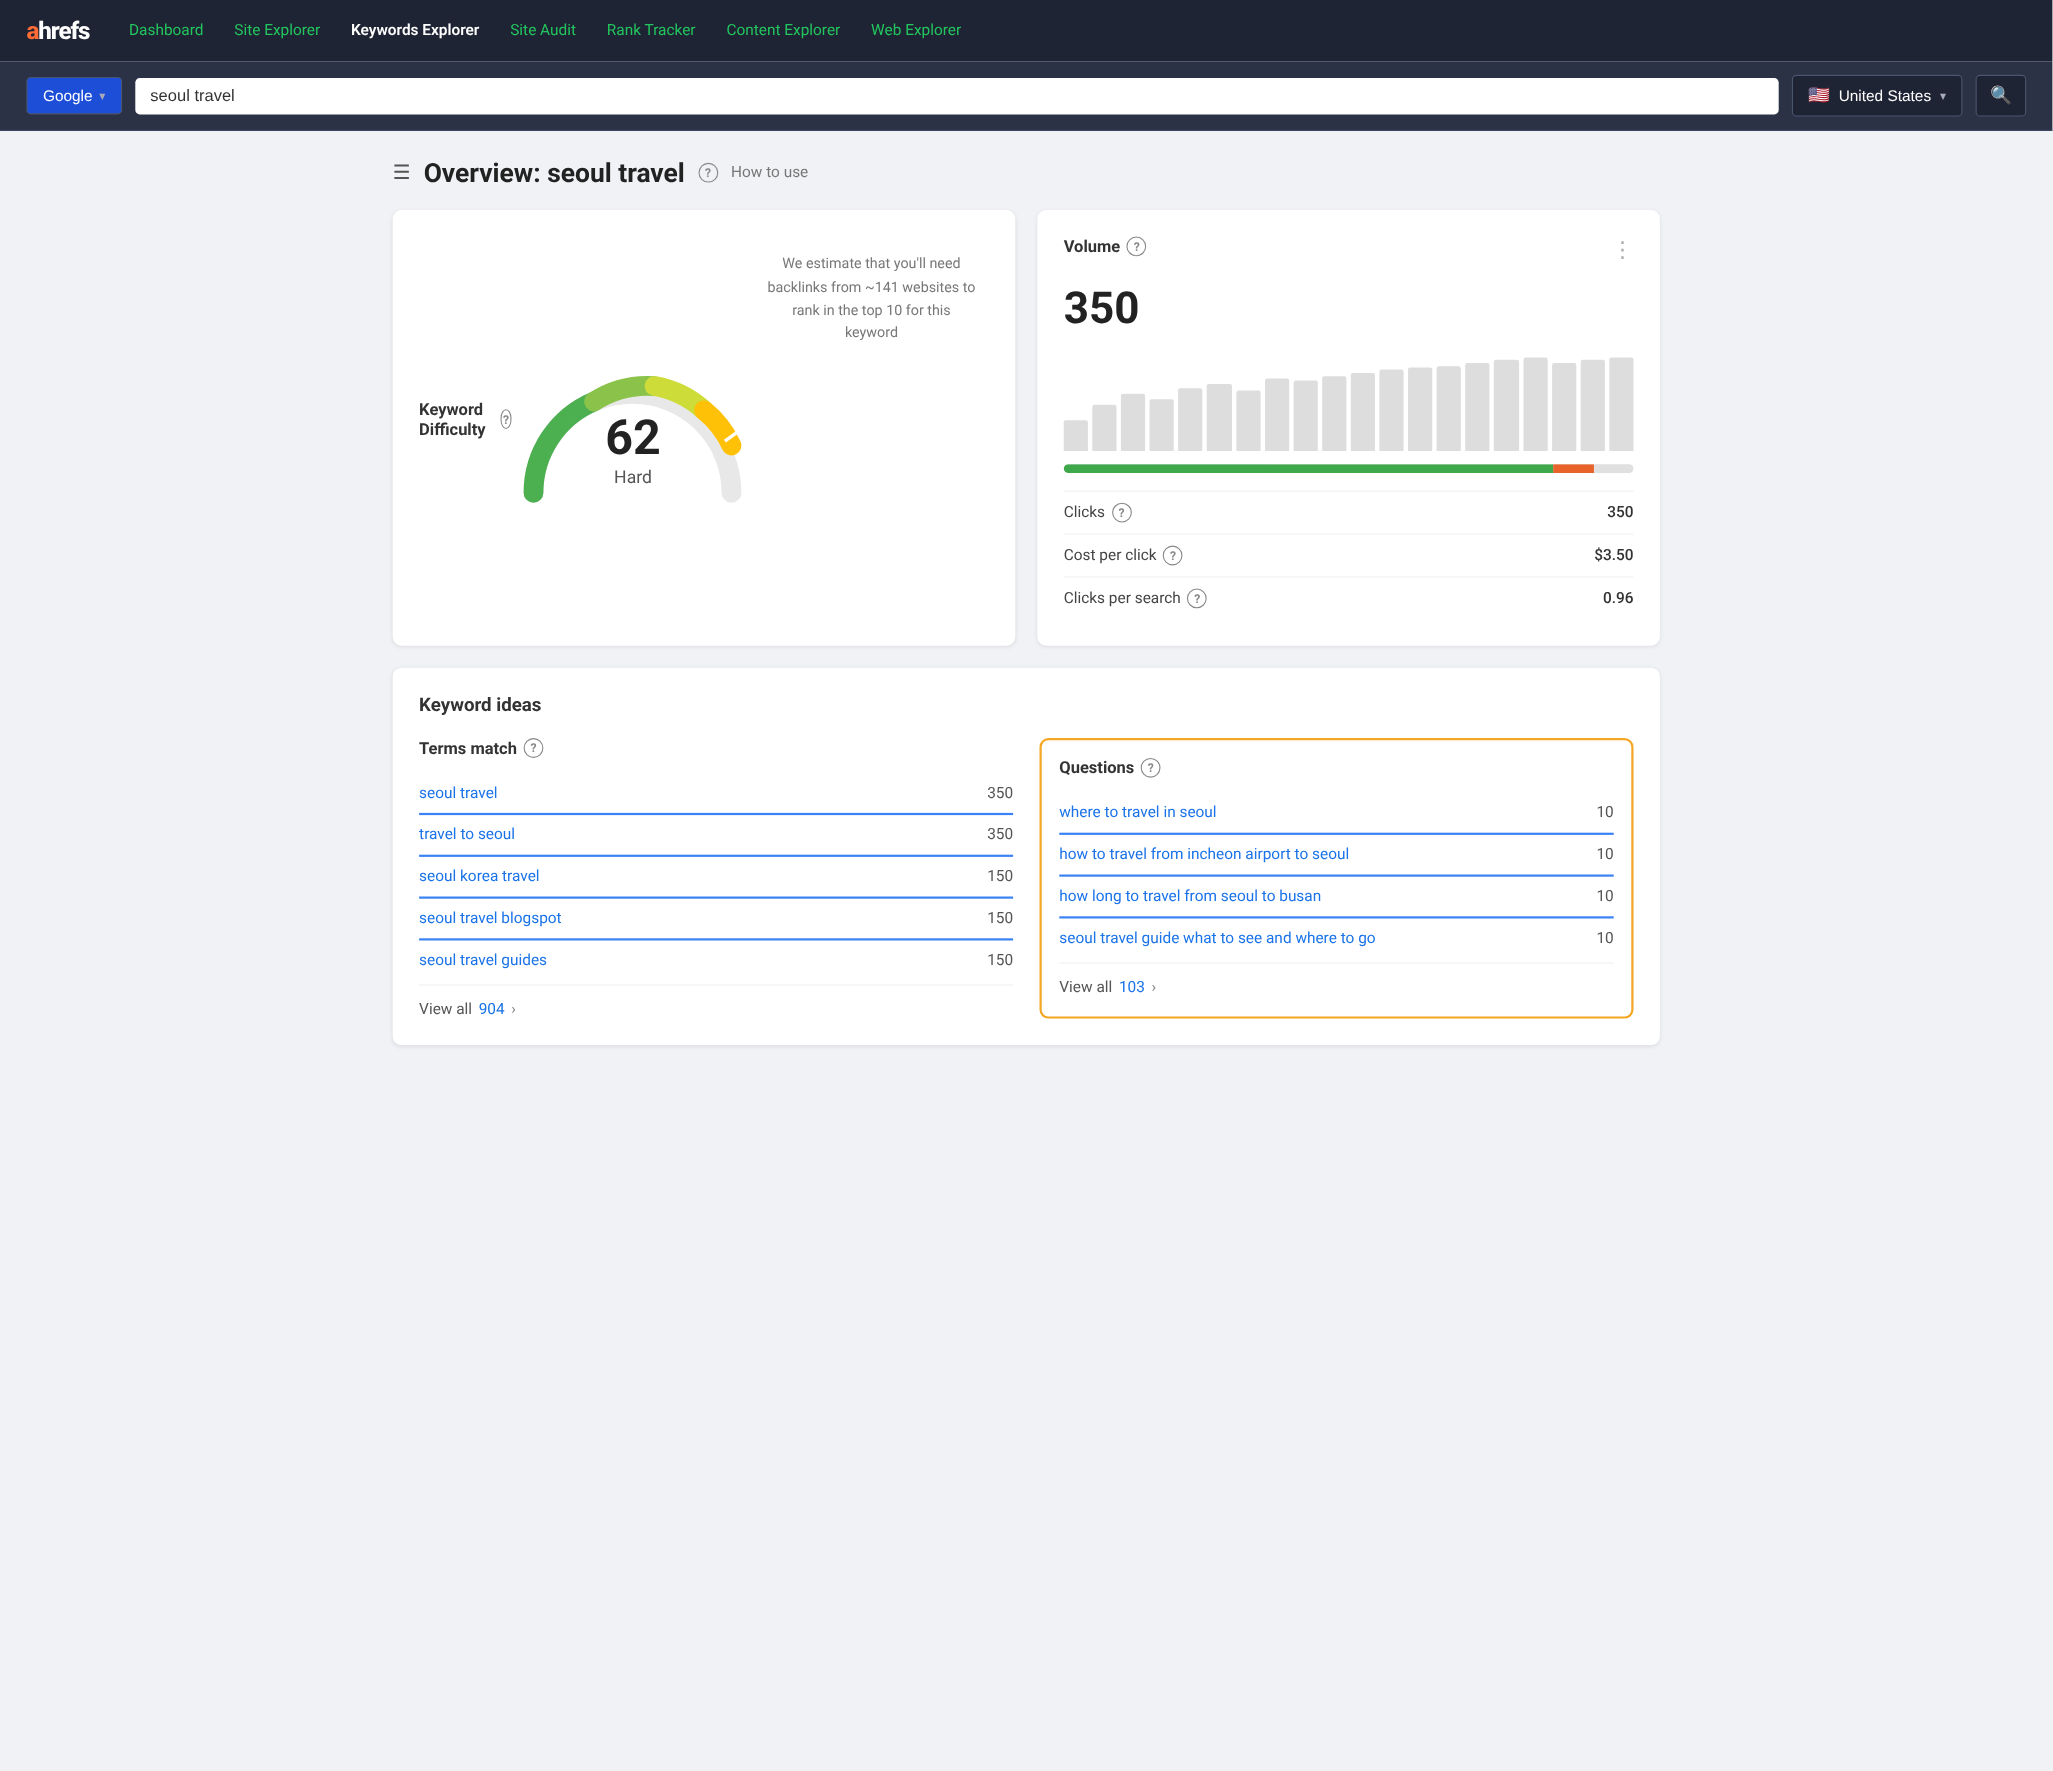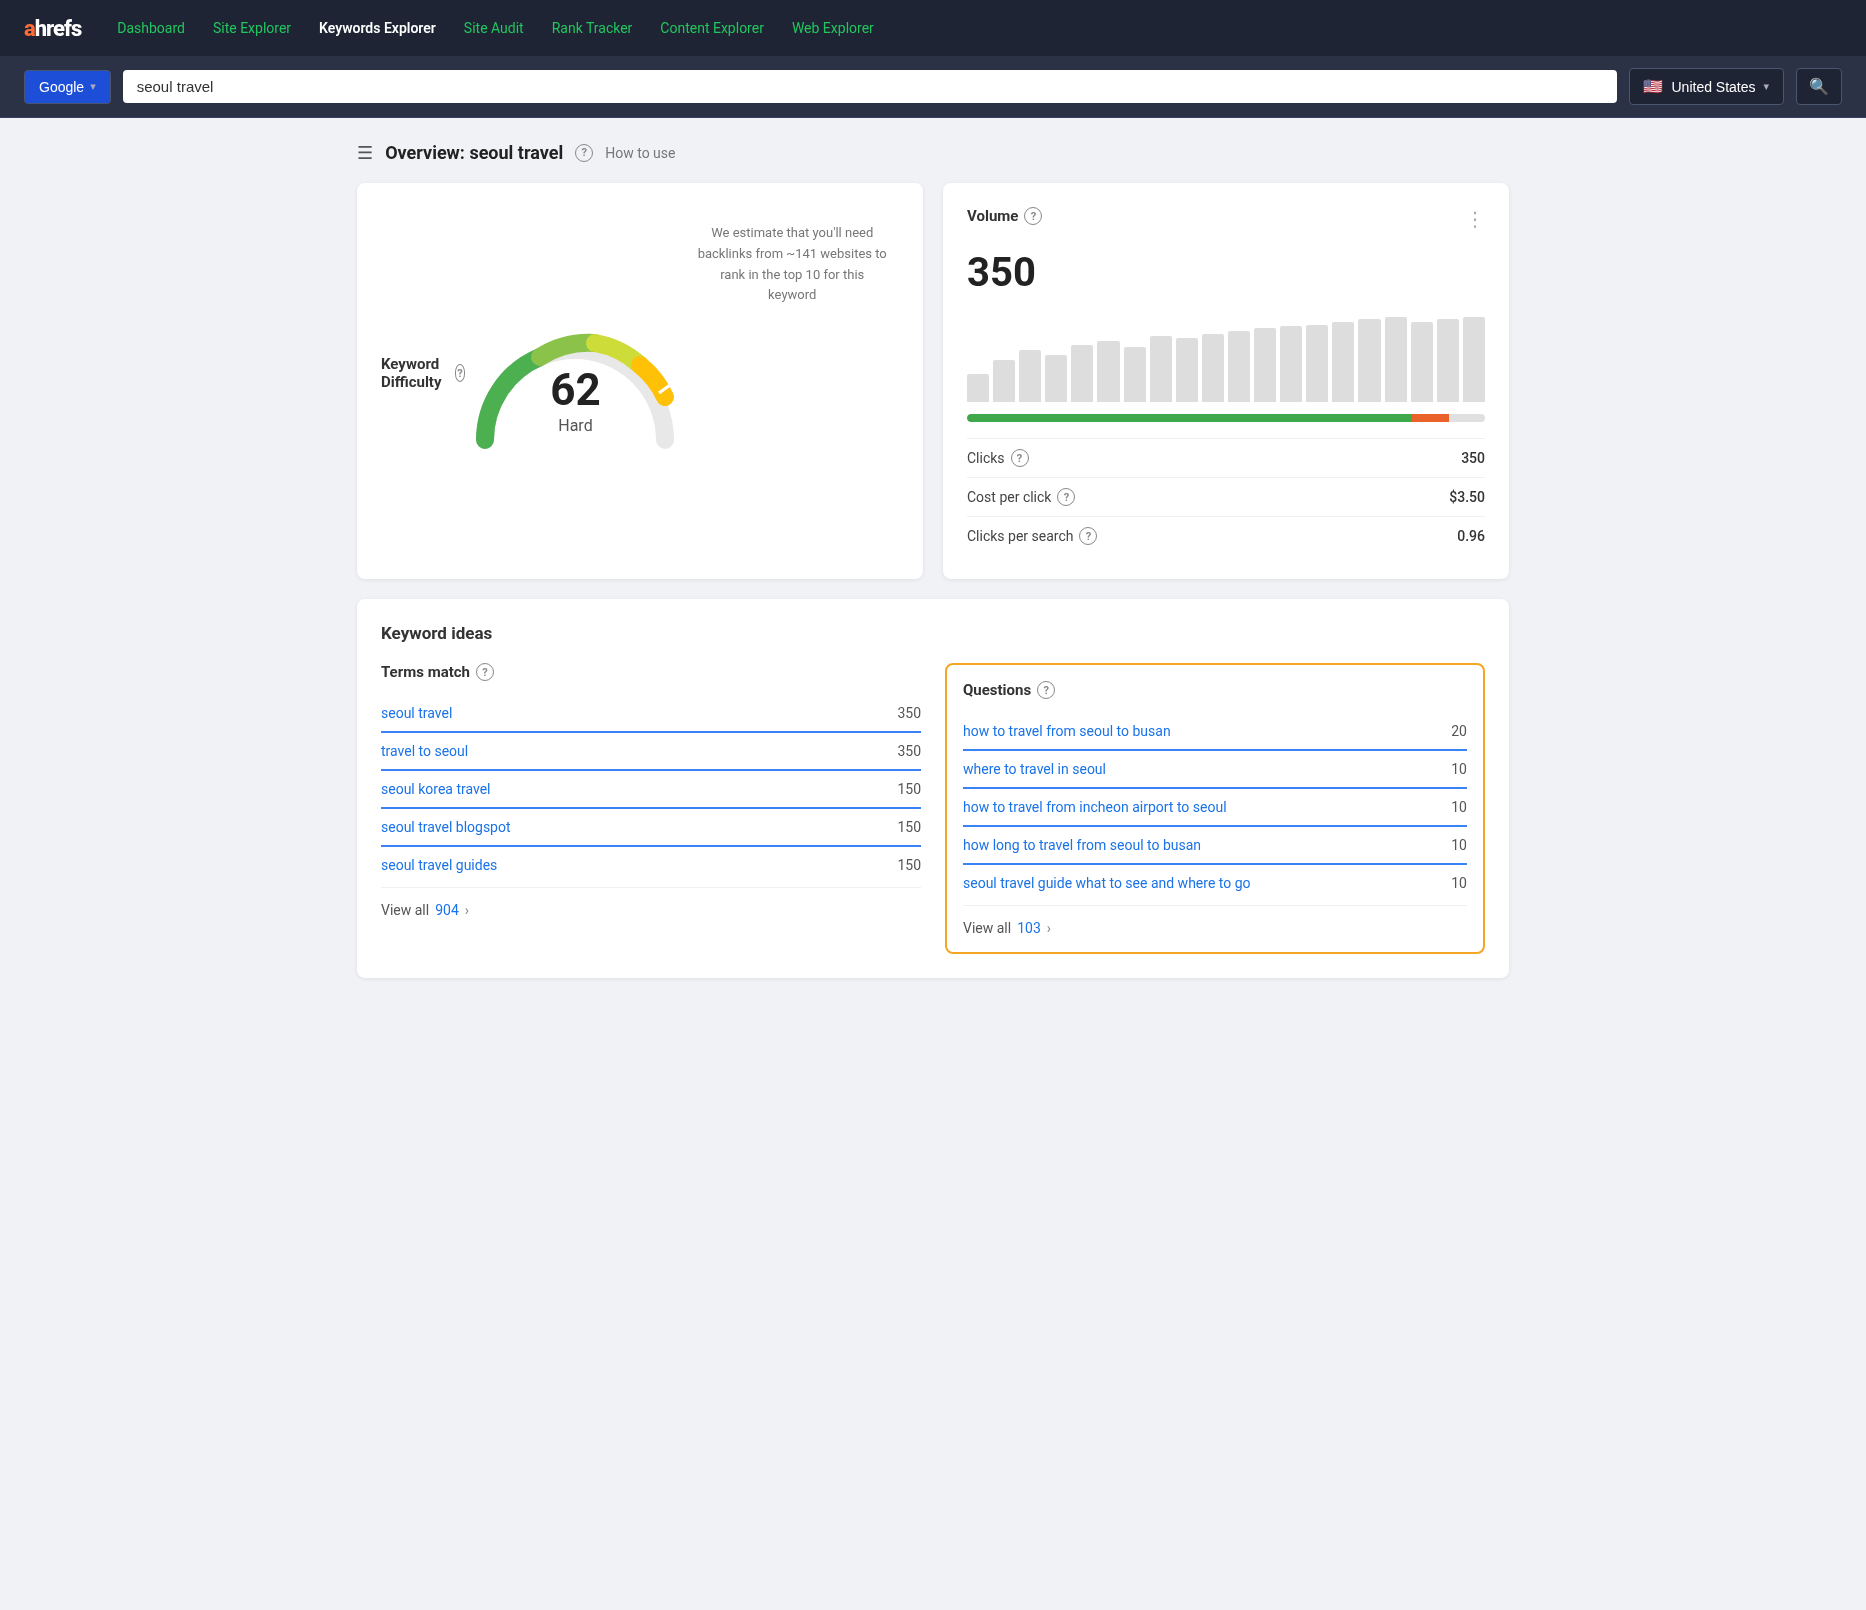--- a/index.html
+++ b/index.html
@@ -20,21 +20,21 @@
     .search-input { border: none; outline: none; font-size: 15px; width: 100%; color: #333; }
     .country-btn { background: #1e2433; border: 1px solid #4a5570; color: white; border-radius: 4px; padding: 8px 14px; font-size: 14px; cursor: pointer; display: flex; align-items: center; gap: 8px; white-space: nowrap; }
     .country-btn::after { content: '▾'; font-size: 11px; color: #aab; }
     .flag { font-size: 16px; }
     .search-icon-btn { background: #1e2433; border: 1px solid #4a5570; color: white; border-radius: 4px; padding: 8px 12px; cursor: pointer; font-size: 16px; }
 
     
     .main { padding: 24px; max-width: 1200px; margin: 0 auto; }
     .page-header { display: flex; align-items: center; gap: 12px; margin-bottom: 20px; }
     .hamburger-icon { font-size: 18px; cursor: pointer; color: #555; }
-    .page-title { font-size: 18px; font-weight: 700; color: #222; }
+    .page-title { font-size: 24px; font-weight: 700; color: #222; }
     .how-to-use { display: flex; align-items: center; gap: 6px; color: #777; font-size: 14px; cursor: pointer; }
     .help-circle { width: 18px; height: 18px; border-radius: 50%; border: 1.5px solid #888; display: inline-flex; align-items: center; justify-content: center; font-size: 11px; color: #888; font-weight: bold; }
 
     
     .cards-row { display: grid; grid-template-columns: 1fr 1fr; gap: 20px; margin-bottom: 20px; }
 
     .card { background: white; border-radius: 8px; padding: 24px; box-shadow: 0 1px 4px rgba(0,0,0,0.08); }
 
     
     .kd-card { display: flex; flex-direction: row; align-items: stretch; }
@@ -241,24 +241,20 @@
         </div>
       </div>
 
       <div class="questions-panel">
         <div class="ki-section-title">
           <span>Questions</span>
           <span class="help-circle">?</span>
         </div>
         <div id="questions-list">
             <div class="ki-row">
-              <a class="ki-link">how to travel from seoul to busan</a>
-              <span class="ki-count">20</span>
-            </div>
-            <div class="ki-row">
               <a class="ki-link">where to travel in seoul</a>
               <span class="ki-count">10</span>
             </div>
             <div class="ki-row">
               <a class="ki-link">how to travel from incheon airport to seoul</a>
               <span class="ki-count">10</span>
             </div>
             <div class="ki-row">
               <a class="ki-link">how long to travel from seoul to busan</a>
               <span class="ki-count">10</span>

